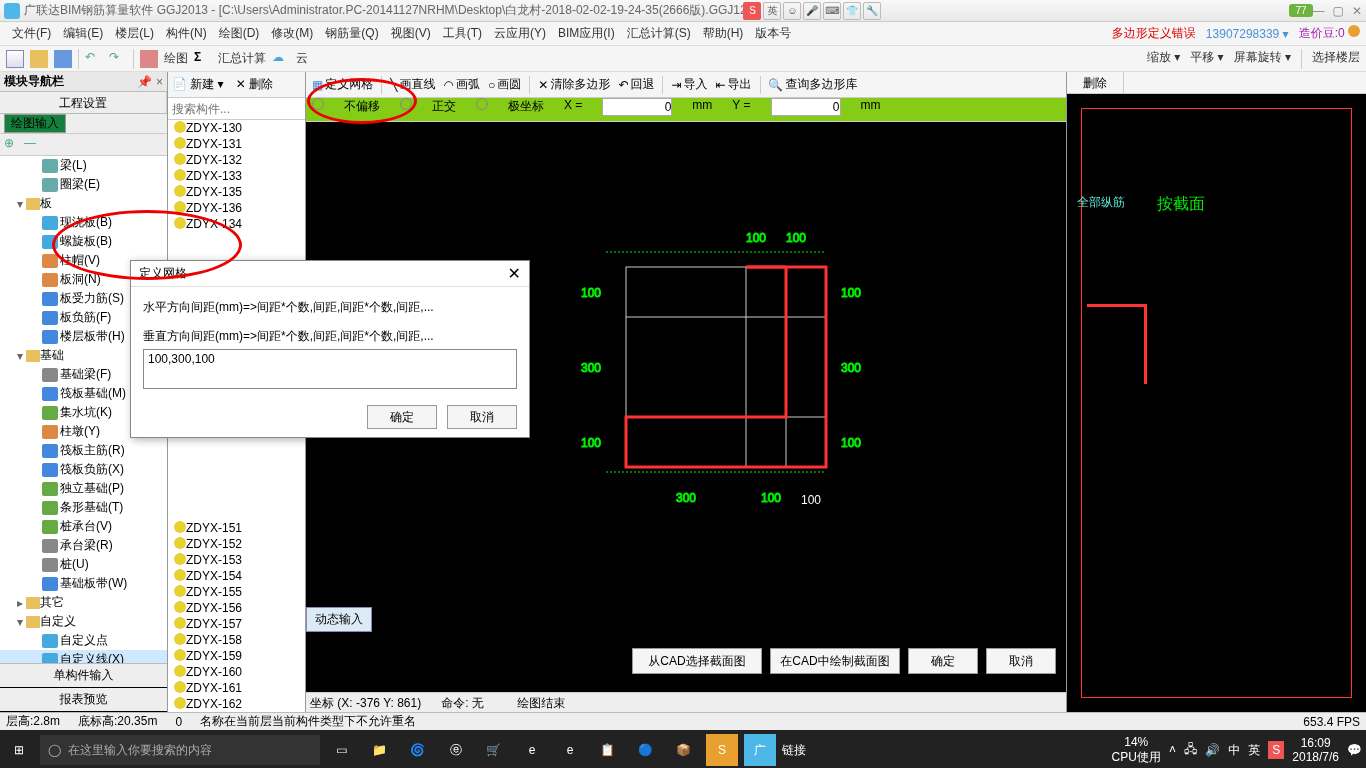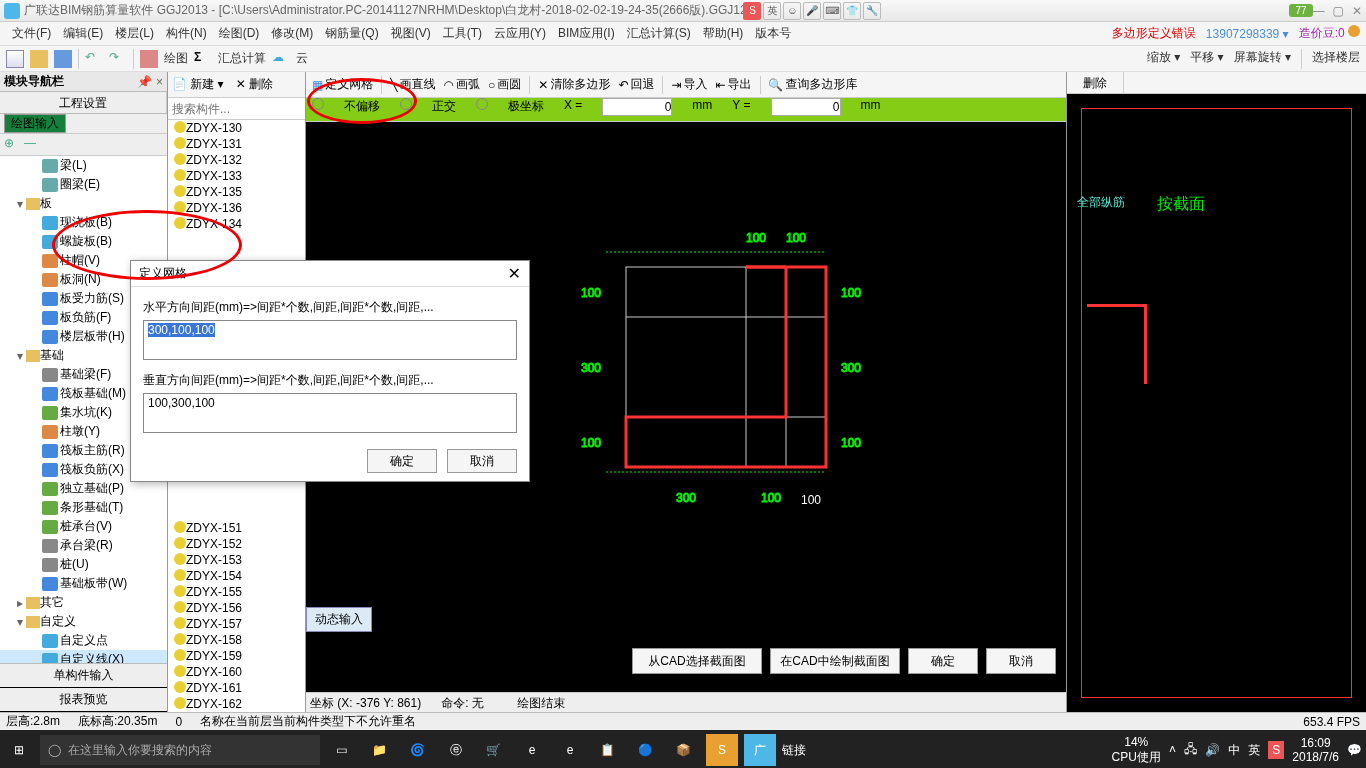--- a/index.html
+++ b/index.html
@@ -617,21 +617,20 @@
   </div>
 </div>
 
 <div class="dialog">
   <div class="dlg-title">
     <span class="t">定义网格</span>
     <span class="x">✕</span>
   </div>
   <div class="dlg-body">
     <div class="lbl">水平方向间距(mm)=&gt;间距*个数,间距,间距*个数,间距,...</div>
-    <div class="inp sel"><span class="seltext">300,100,100</span></div>
     <div class="lbl" style="margin-top:12px">垂直方向间距(mm)=&gt;间距*个数,间距,间距*个数,间距,...</div>
     <div class="inp"><span>100,300,100</span></div>
   </div>
   <div class="dlg-foot">
     <button>确定</button>
     <button>取消</button>
   </div>
 </div>
 
 </body></html>

